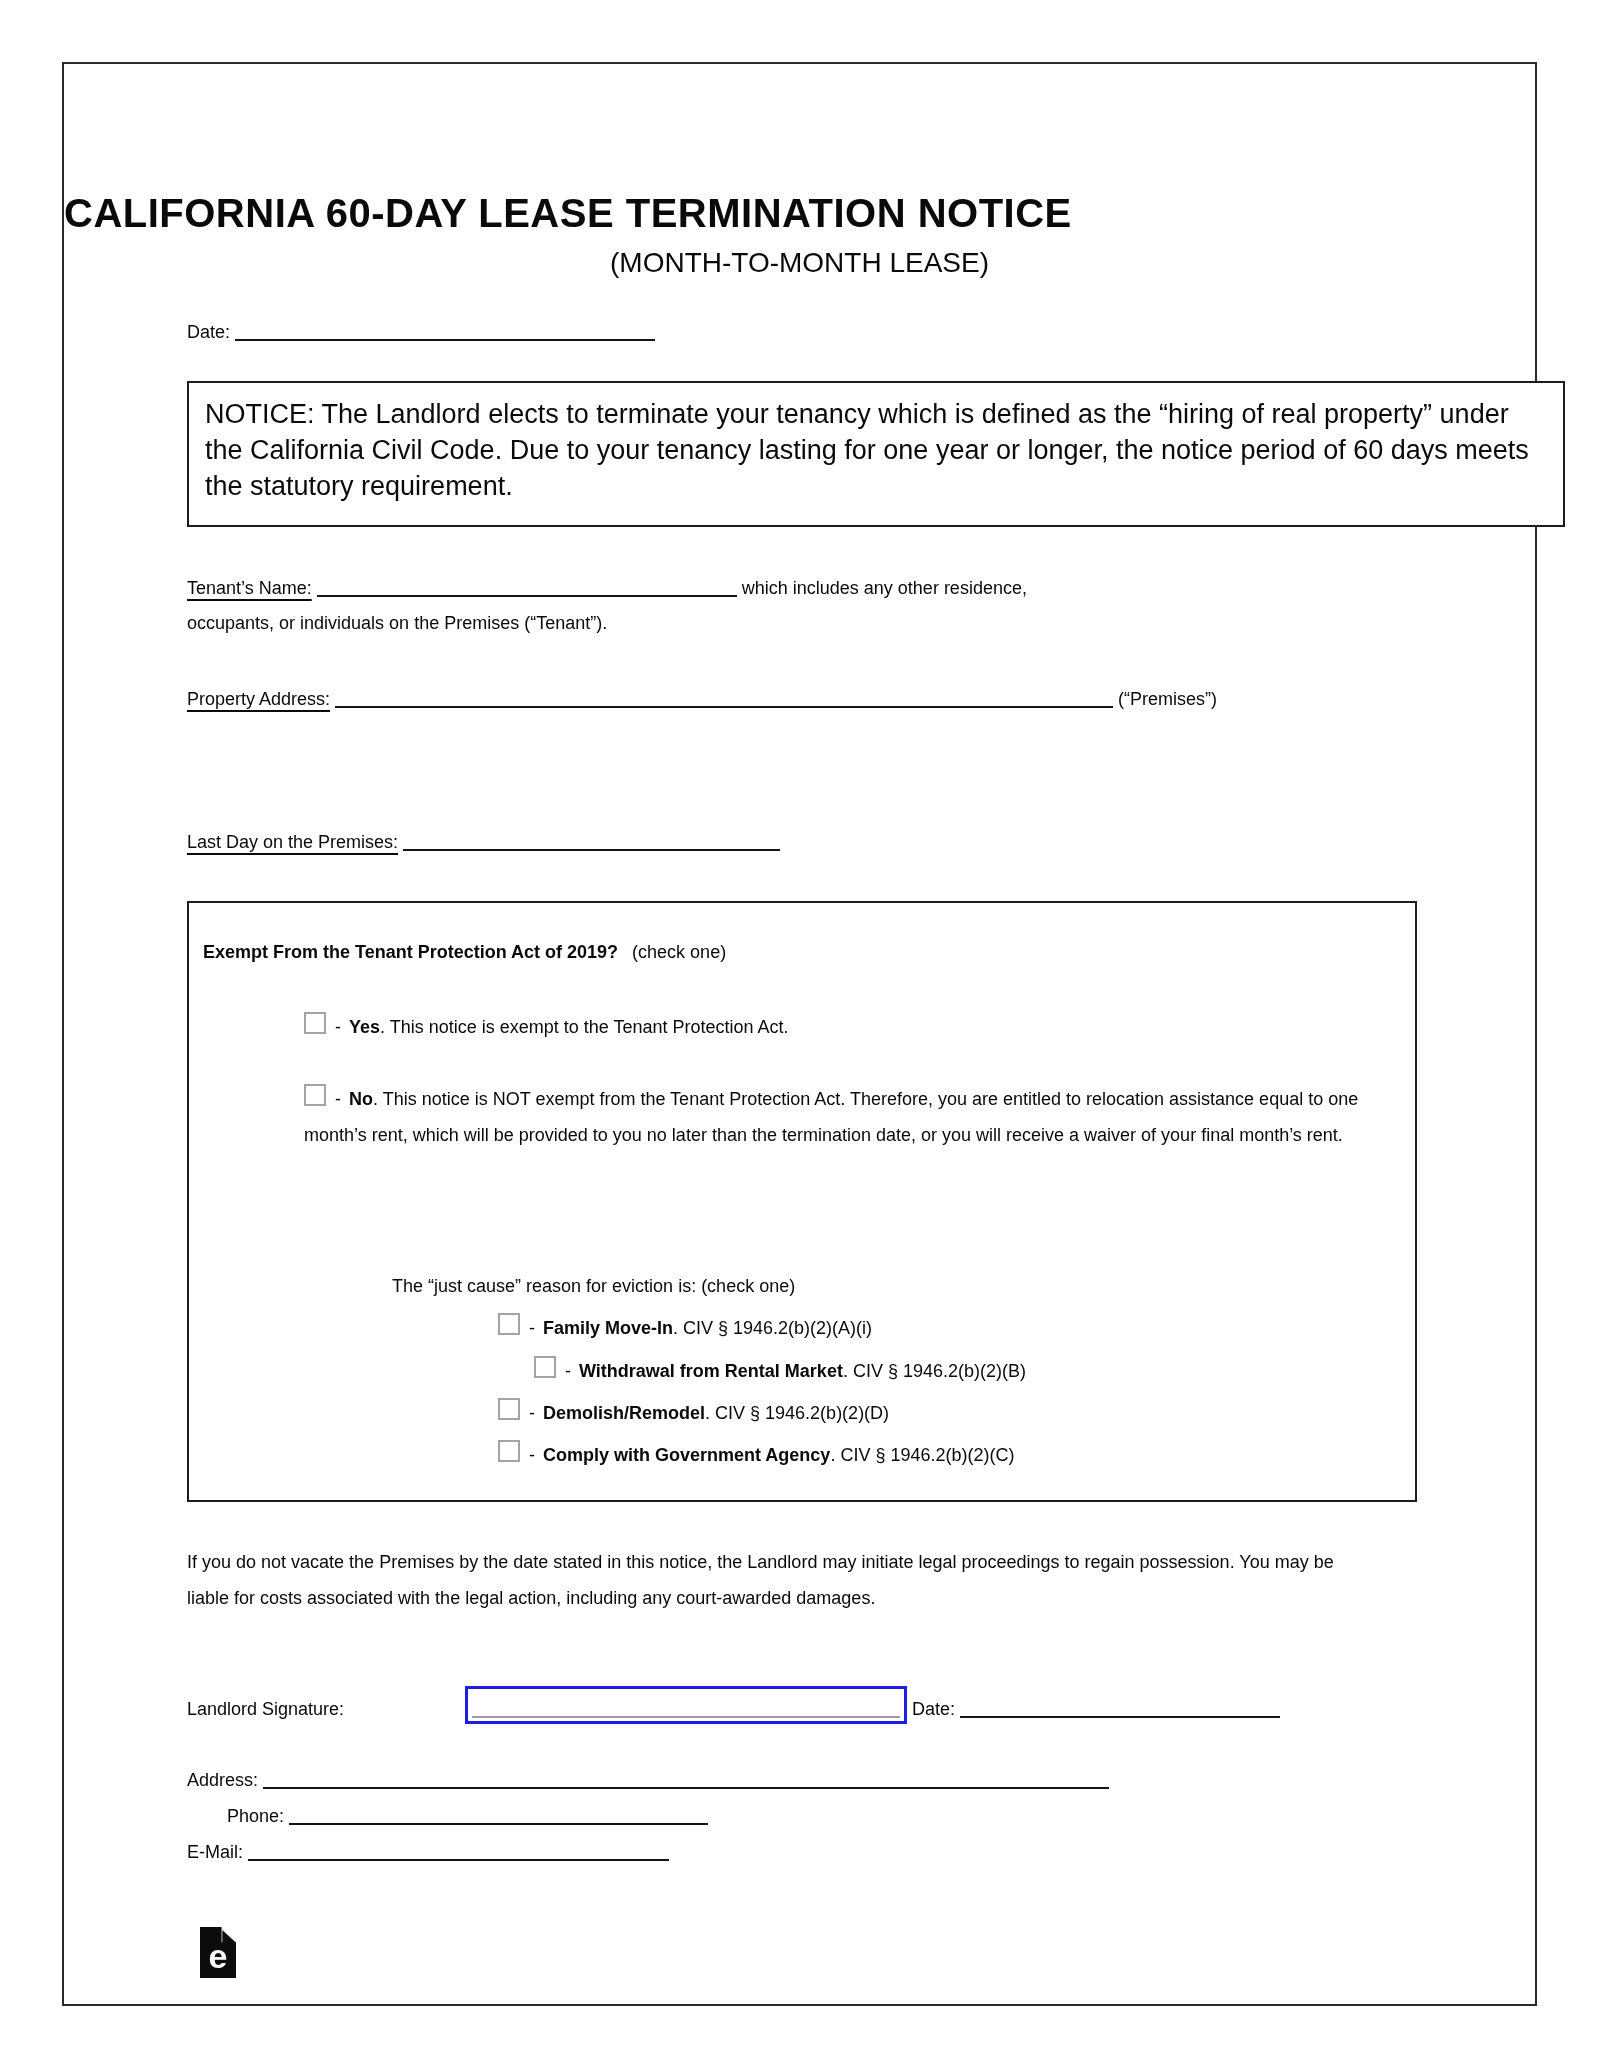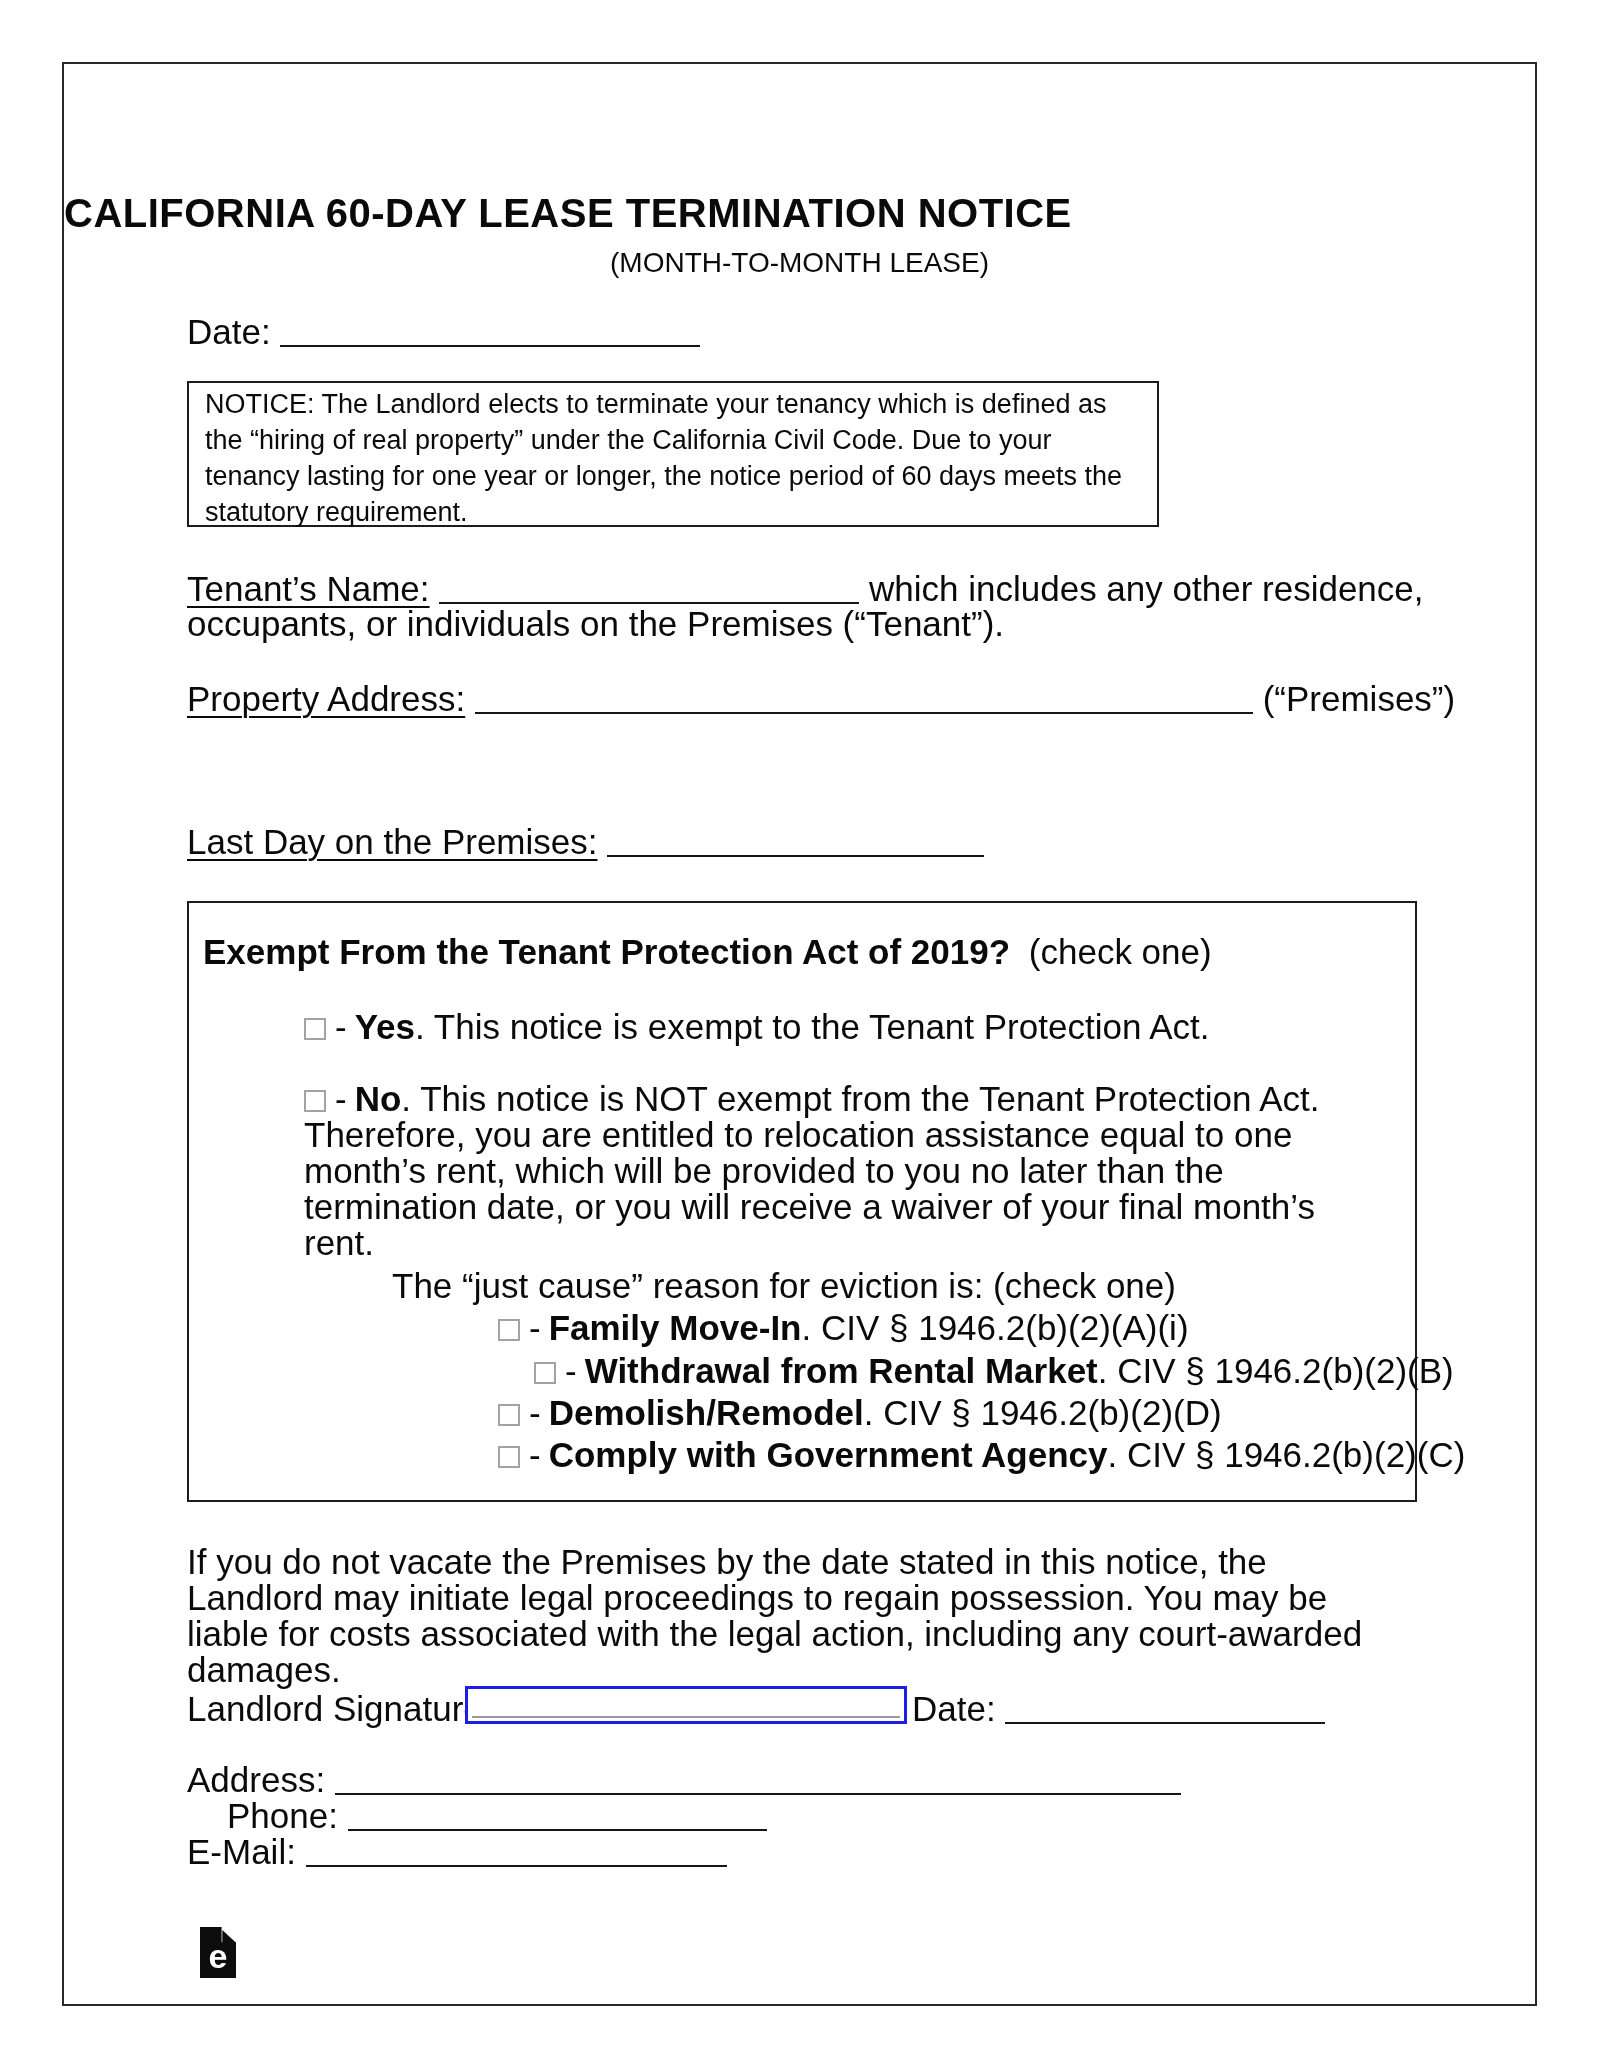--- a/index.html
+++ b/index.html
@@ -20,21 +20,21 @@
     left: 62px;
     top: 62px;
     width: 1475px;
     height: 1944px;
     border: 2px solid #2a2a2a;
     box-sizing: border-box;
     background: #ffffff;
   }
   .abs { position: absolute; }
   .body-text {
-    font-size: 35px;
+    font-size: 18px;
     line-height: 36px;
     white-space: nowrap;
   }
   .wrap { white-space: normal; }
   .doc-title {
     left: 0;
     top: 126px;
     width: 100%;
     text-align: left;
     font-size: 40px;
@@ -62,23 +62,23 @@
     text-underline-offset: 5px;
   }
   .outlined-box {
     border: 2px solid #1c1c1c;
     box-sizing: border-box;
     background: #ffffff;
   }
   .notice-box {
     left: 123px;
     top: 317px;
-    width: 972px;
+    width: 1378px;
     height: 146px;
-    padding: 3px 16px;
+    padding: 13px 16px;
     font-size: 27px;
     line-height: 36px;
   }
   .exempt-box {
     left: 123px;
     top: 837px;
     width: 1230px;
     height: 601px;
   }
   .checkbox {

